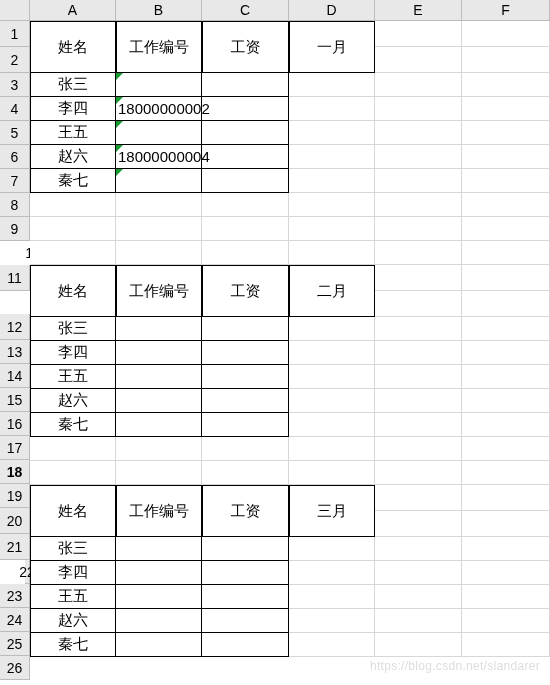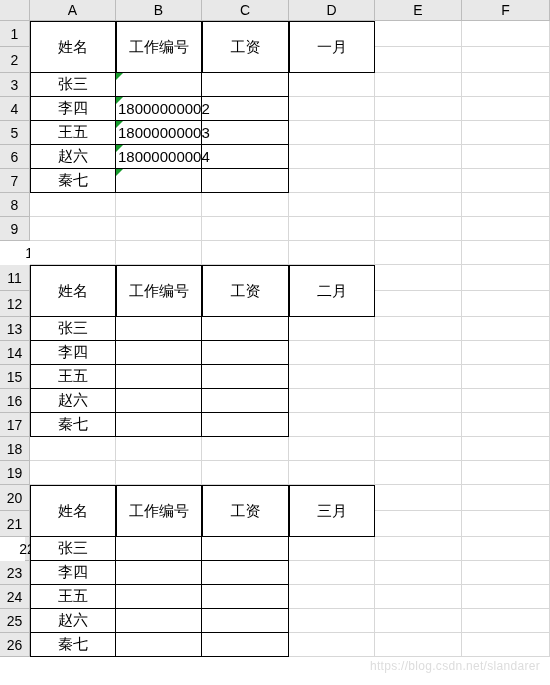--- a/index.html
+++ b/index.html
@@ -114,27 +114,27 @@
       <div class="row-header" style="height: 26px;">2</div>
       <div class="row-header" style="height: 24px;">3</div>
       <div class="row-header" style="height: 24px;">4</div>
       <div class="row-header" style="height: 24px;">5</div>
       <div class="row-header" style="height: 24px;">6</div>
       <div class="row-header" style="height: 24px;">7</div>
       <div class="row-header" style="height: 24px;">8</div>
       <div class="row-header" style="height: 24px;">9</div>
       <div class="row-header" style="height: 24px; margin-left: 33px;">10</div>
       <div class="row-header" style="height: 26px;">11</div>
-      <div class="row-header" style="height: 26px;">12</div>
+      <div class="row-header" style="height: 26px; margin-top: 23px;">12</div>
       <div class="row-header" style="height: 24px;">13</div>
       <div class="row-header" style="height: 24px;">14</div>
       <div class="row-header" style="height: 24px;">15</div>
       <div class="row-header" style="height: 24px;">16</div>
       <div class="row-header" style="height: 24px;">17</div>
-      <div class="row-header" style="height: 24px;">18</div>
+      <div class="row-header" style="height: 24px; font-weight: bold;">18</div>
       <div class="row-header" style="height: 24px;">19</div>
       <div class="row-header" style="height: 26px;">20</div>
       <div class="row-header" style="height: 26px;">21</div>
       <div class="row-header" style="height: 24px; margin-left: 25px;">22</div>
       <div class="row-header" style="height: 24px; text-align: center;">23</div>
       <div class="row-header" style="height: 24px;">24</div>
       <div class="row-header" style="height: 24px;">25</div>
       <div class="row-header" style="height: 24px;">26</div>
     </div>
   <div class="grid" id="grid">
@@ -210,21 +210,20 @@
         <div class="cell" style="width: 88px; height: 24px;">
           <span></span>
         </div>
       </div>
       <div class="row" style="height: 24px;">
         <div class="cell center bdr-b bdr-l bdr-r" style="width: 86px; height: 24px;">
           <span>王五</span>
         </div>
         <div class="cell bdr-b bdr-r" style="width: 86px; height: 24px; overflow: visible; z-index: 3; font-family: Arial, sans-serif;">
           <div class="tri"></div>
-          <span>18000000003</span>
         </div>
         <div class="cell bdr-b bdr-r" style="width: 87px; height: 24px;">
           <span></span>
         </div>
         <div class="cell" style="width: 86px; height: 24px;">
           <span></span>
         </div>
         <div class="cell" style="width: 87px; height: 24px;">
           <span></span>
         </div>

